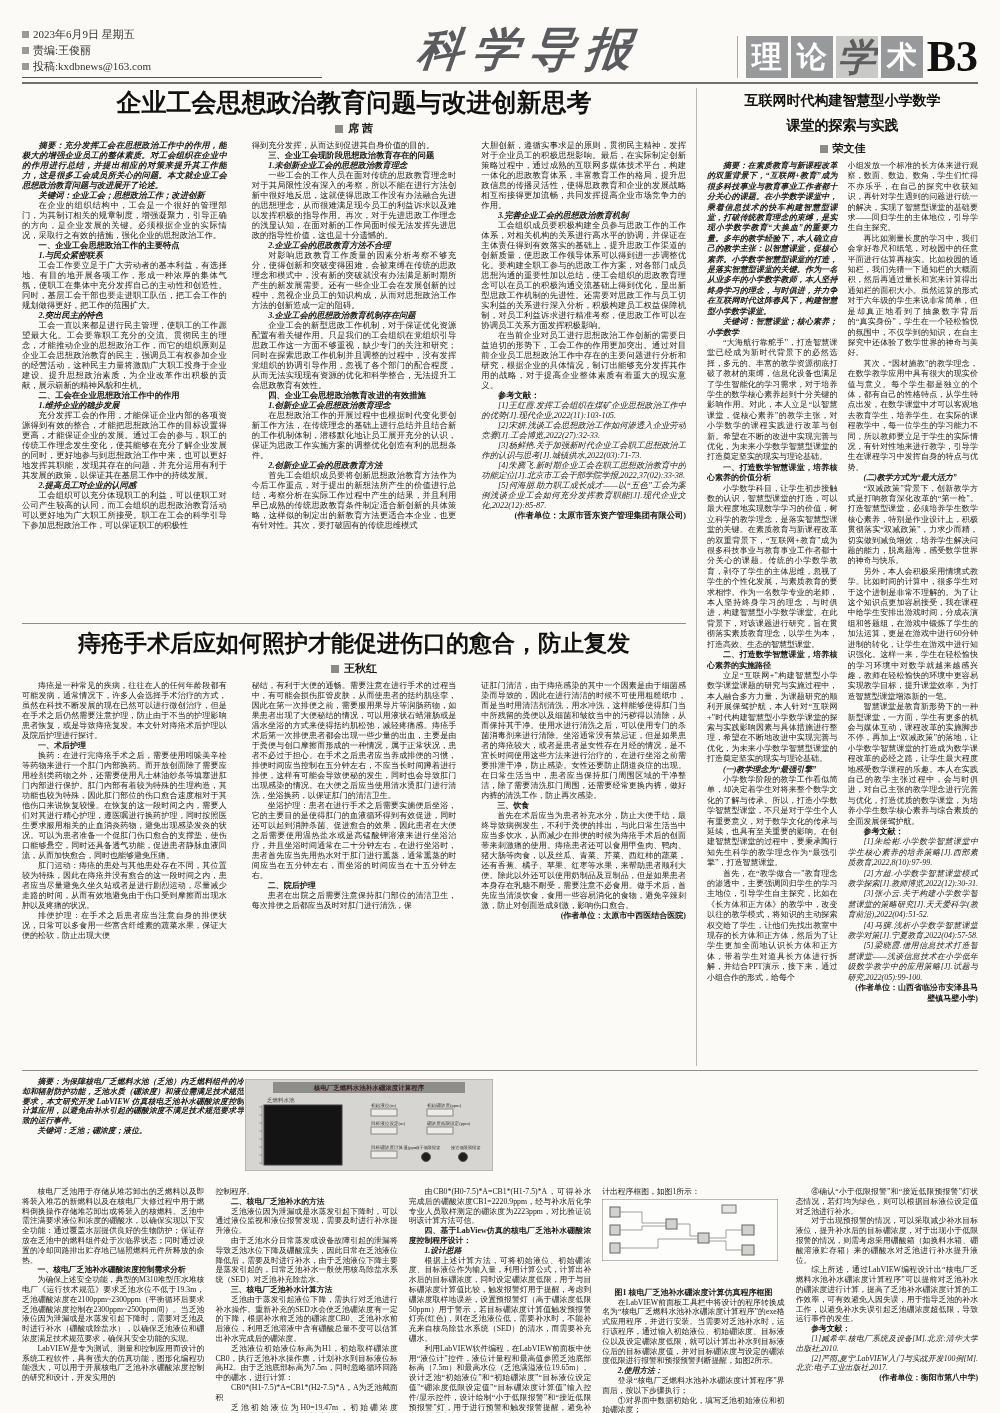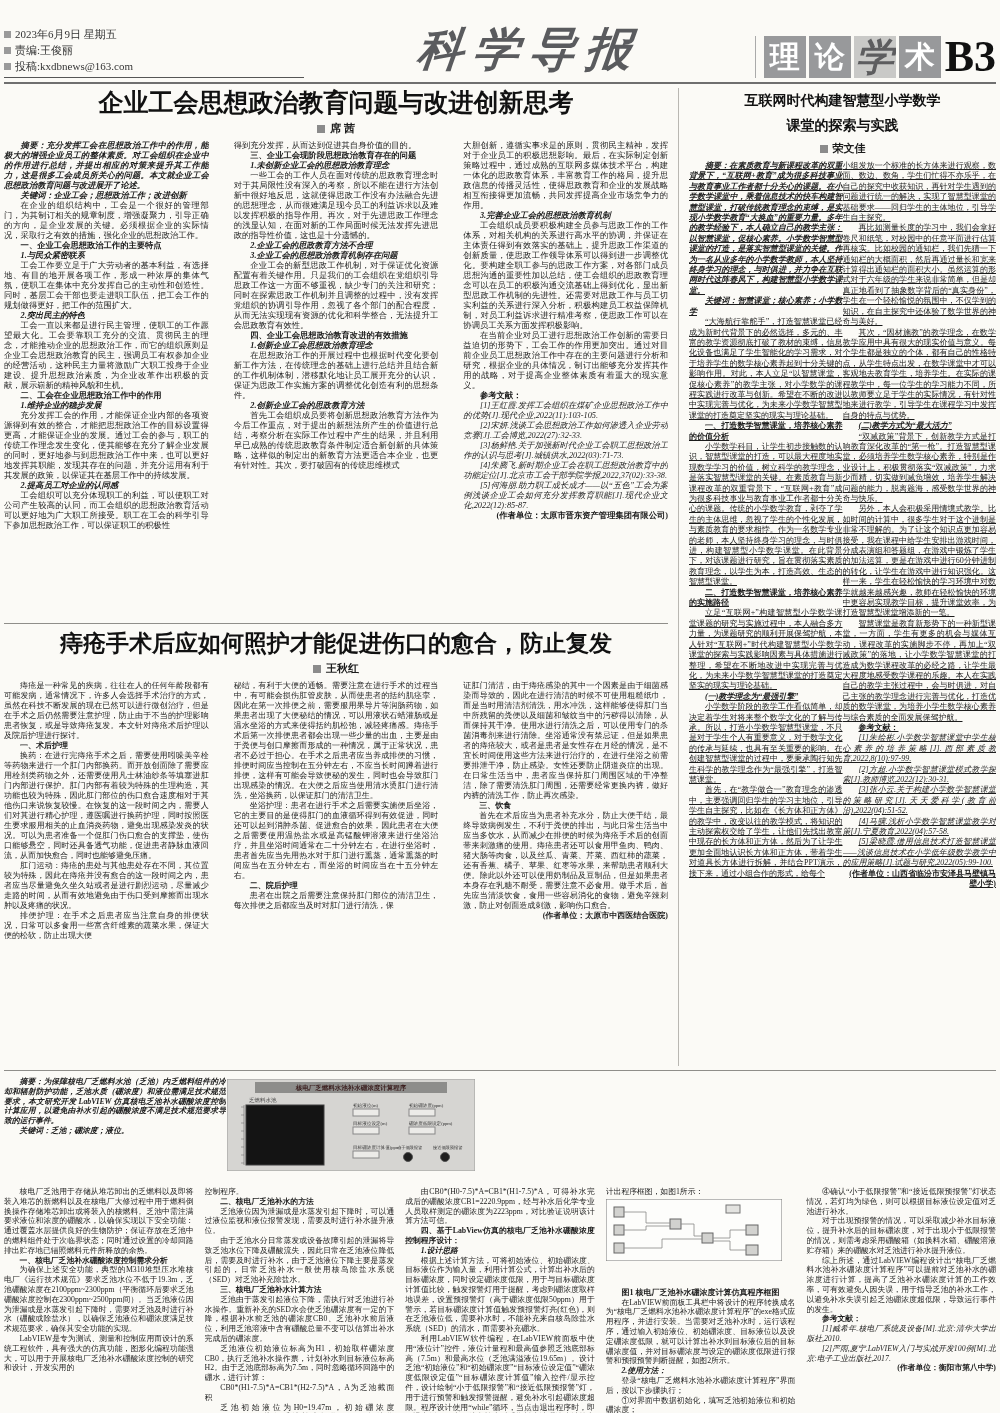--- a/index.html
+++ b/index.html
@@ -1,17 +1,17 @@
 <!DOCTYPE html>
 <html><head>
 <meta charset="utf-8">
 <style>
   html,body{margin:0;padding:0;background:#e8e6e1;}
   .page{position:relative;width:1000px;height:1413px;margin:0 auto;background:#fbfaf6;color:#1c1c1c;
-        font-family:"Liberation Serif","DejaVu Serif",serif;box-sizing:border-box;padding:14px 4px 6px;overflow:hidden;}
+        font-family:"Liberation Serif","DejaVu Serif",serif;box-sizing:border-box;padding:14px 22px 6px;overflow:hidden;}
   
   .hdr{display:flex;align-items:flex-end;height:64px;border-bottom:2px solid #6f6f6f;padding-bottom:4px;}
   .hdr-meta{width:300px;font-size:11px;line-height:16px;color:#333;border-bottom:1px solid #555;padding-bottom:3px;}
   .hdr-meta .row{display:flex;align-items:center;gap:4px;white-space:nowrap;}
   .sq{display:inline-block;width:7px;height:7px;background:#9a9a9a;flex:0 0 auto;}
   .masthead{flex:1;text-align:center;font-size:46px;font-weight:bold;font-style:italic;color:#5a5b5e;
             letter-spacing:10px;transform:skewX(-6deg);line-height:56px;font-family:"Liberation Serif",serif;}
   .secwrap{display:flex;align-items:center;gap:3px;border-left:1px solid #aaa;padding-left:8px;}
   .secbox{width:42px;height:42px;background:#98999b;color:#fff;font-size:30px;font-weight:bold;
           display:flex;align-items:center;justify-content:center;}
@@ -38,21 +38,21 @@
   .blk-rh{font-weight:bold;text-indent:2em;}
   .blk-r{font-style:italic;text-indent:2em;}
   .blk-u{font-weight:bold;text-align:right;text-indent:0;}
   
   .a1 .atitle{font-size:25px;line-height:30px;}
   .a1 .cols{height:476px;font-size:8.3px;line-height:10px;}
   .a3 .atitle{font-size:23px;line-height:28px;}
   .a3 .cols{height:336px;font-size:8px;line-height:10px;}
   .a2 .atitle{font-size:14px;line-height:25px;}
   .a2 .cols{height:888px;font-size:8px;line-height:10.4px;}
-  .a2 .cols{gap:0;text-decoration:underline;}
+  .a2 .cols{gap:10px;}
   
   .a4{border-top:1px solid #8f8e8a;margin-top:4px;padding-top:6px;}
   .a4-top{display:flex;gap:1px;height:106px;overflow:hidden;}
   .a4-abs{width:222px;font-size:7.8px;line-height:9.8px;overflow:hidden;}
   .a4-titleblk{flex:1;text-align:center;padding-top:14px;}
   .a4 .atitle{font-size:24px;line-height:30px;}
   .a4-figwrap{width:248px;font-size:8px;}
   .figcap{text-align:center;font-weight:bold;font-size:8px;line-height:11px;margin-top:21px;}
   .a4-cols{display:flex;gap:11px;height:228px;overflow:hidden;font-size:7.8px;line-height:9.8px;margin-top:4px;}
   .a4-cols .col{flex:1;}
@@ -110,20 +110,21 @@
               <p class="blk blk-p">充分发挥工会的作用，才能保证企业内部的各项资源得到有效的整合，才能把思想政治工作的目标设置得更高，才能保证企业的发展。通过工会的参与，职工的传统工作理念发生变化，使其能够在充分了解企业发展的同时，更好地参与到思想政治工作中来，也可以更好地发挥其职能，发现其存在的问题，并充分运用有利于其发展的政策，以保证其在基层工作中的持续发展。</p>
               <p class="blk blk-s">2.提高员工对企业的认同感</p>
               <p class="blk blk-p">工会组织可以充分体现职工的利益，可以使职工对公司产生较高的认同，而工会组织的思想政治教育活动可以更好地为广大职工所接受。职工在工会的科学引导下参加思想政治工作，可以保证职工的积极性</p>
             </div>
           <div class="col">
               <p class="blk blk-c">得到充分发挥，从而达到促进其自身价值的目的。</p>
               <p class="blk blk-h">三、企业工会现阶段思想政治教育存在的问题</p>
               <p class="blk blk-s">1.未创新企业工会的思想政治教育理念</p>
               <p class="blk blk-p">一些工会的工作人员在面对传统的思政教育理念时对于其局限性没有深入的考察，所以不能在进行方法创新中很好地反思，这就使得思政工作没有办法融合先进的思想理念，从而很难满足现今员工的利益诉求以及难以发挥积极的指导作用。再次，对于先进思政工作理念的浅显认知，在面对新的工作局面时候无法发挥先进思政的指导性价值，这也是十分遗憾的。</p>
               <p class="blk blk-s">2.企业工会的思政教育方法不合理</p>
+              <p class="blk blk-p">对影响思政教育工作质量的因素分析考察不够充分，使得创新和突破变得困难，会被束缚在传统的思政理念和模式中，没有新的突破就没有办法满足新时期所产生的新发展需要。还有一些企业工会在发展创新的过程中，忽视企业员工的知识构成，从而对思想政治工作方法的创新造成一定的阻碍。</p>
               <p class="blk blk-s">3.企业工会的思想政治教育机制存在问题</p>
               <p class="blk blk-p">企业工会的新型思政工作机制，对于保证优化资源配置有着关键作用。只是我们的工会组织在党组织引导思政工作这一方面不够重视，缺少专门的关注和研究；同时在探索思政工作机制并且调整的过程中，没有发挥党组织的协调引导作用，忽视了各个部门的配合程度，从而无法实现现有资源的优化和科学整合，无法提升工会思政教育有效性。</p>
               <p class="blk blk-h">四、企业工会思想政治教育改进的有效措施</p>
               <p class="blk blk-s">1.创新企业工会思想政治教育理念</p>
               <p class="blk blk-p">在思想政治工作的开展过程中也根据时代变化要创新工作方法，在传统理念的基础上进行总结并且结合新的工作机制体制，潜移默化地让员工展开充分的认识，保证为思政工作实施方案的调整优化创造有利的思想条件。</p>
               <p class="blk blk-s">2.创新企业工会的思政教育方法</p>
               <p class="blk blk-p">首先工会组织成员要将创新思想政治教育方法作为今后工作重点，对于提出的新想法所产生的价值进行总结，考察分析在实际工作过程中产生的结果，并且利用早已成熟的传统思政教育条件制定适合新创新的具体策略，这样似的制定出的新教育方法更适合本企业，也更有针对性。其次，要打破固有的传统思维模式</p>
             </div>
           <div class="col">
               <p class="blk blk-c">大胆创新，遵循实事求是的原则，贯彻民主精神，发挥对于企业员工的积极思想影响。最后，在实际制定创新策略过程中，通过成熟的互联网多媒体技术平台，构建一体化的思政教育体系，丰富教育工作的格局，提升思政信息的传播灵活性，使得思政教育和企业的发展战略相互衔接得更加流畅，共同发挥提高企业市场竞争力的作用。</p>

